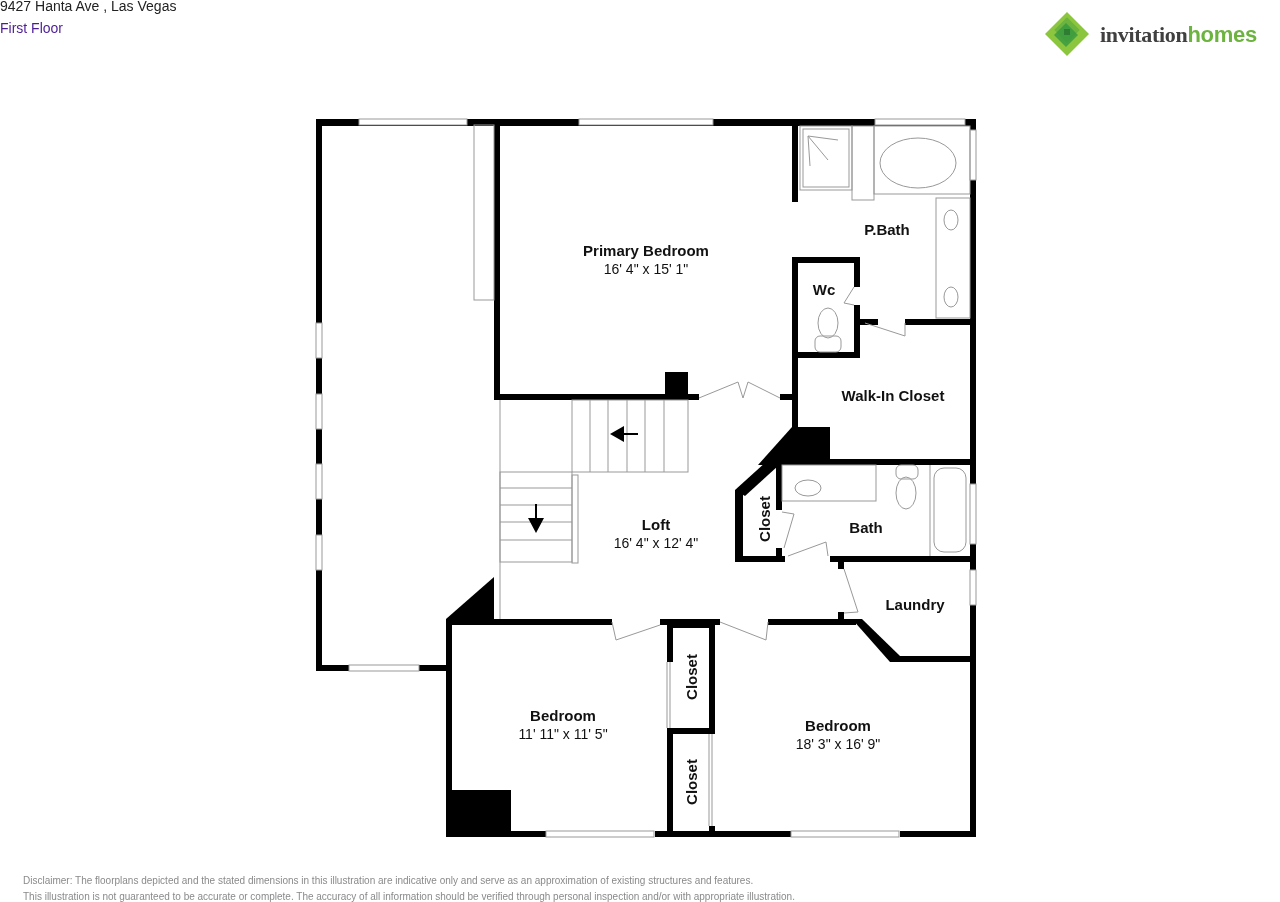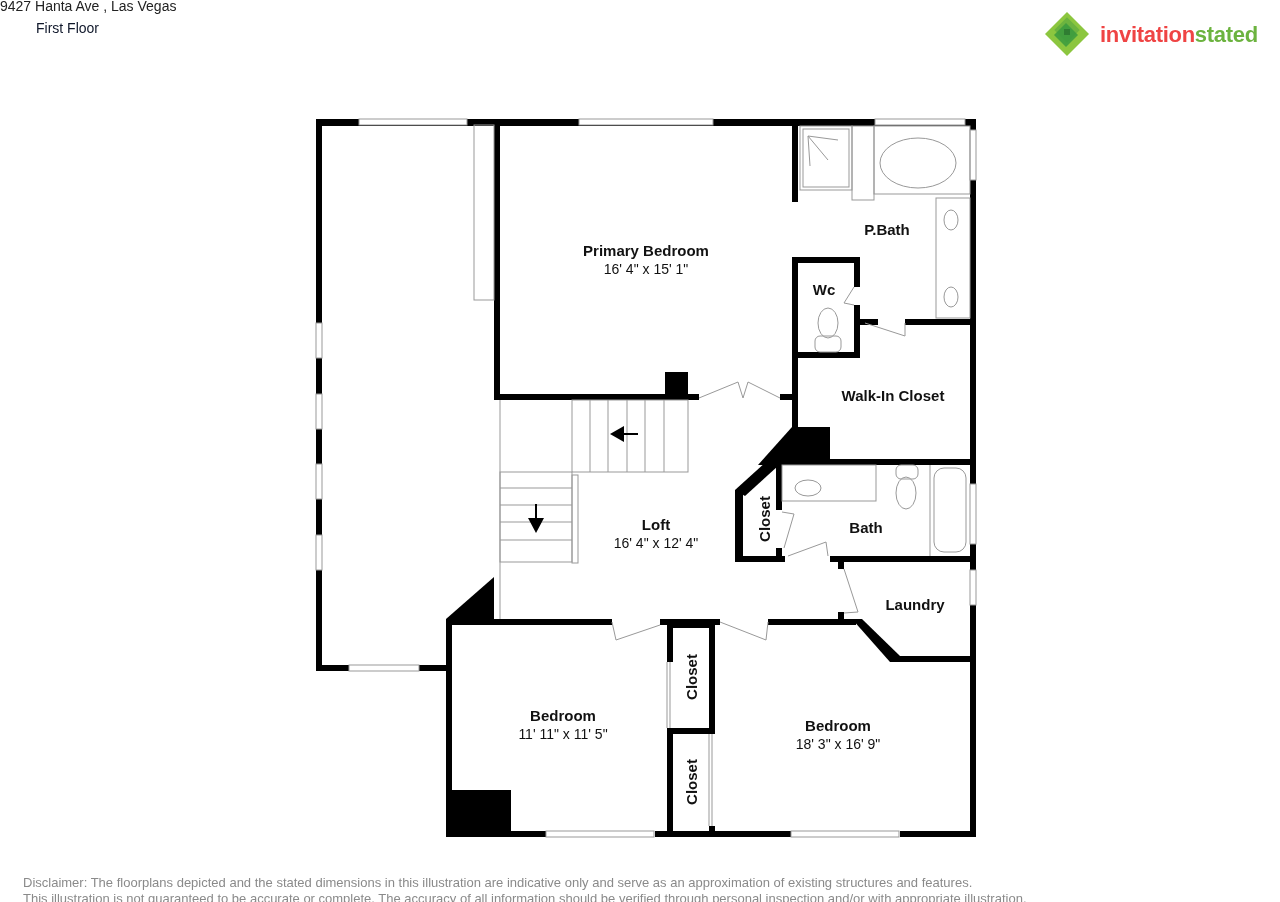--- a/index.html
+++ b/index.html
@@ -1,44 +1,44 @@
 <!DOCTYPE html>
 <html><head>
 <meta charset="utf-8">
 <style>
   html, body { margin: 0; padding: 0; background: #ffffff; }
   body { width: 1280px; height: 902px; position: relative; overflow: hidden; font-family: "Liberation Sans", sans-serif; color: #111; }
   .header-address { position: absolute; left: 0; top: -2px; font-size: 14px; color: #222; }
-  .header-floor { position: absolute; left: 0; top: 20px; font-size: 14px; color: #0f172a; padding-left: 36px; }
+  .header-floor { position: absolute; left: 0; top: 20px; font-size: 14px; color: #4c1d95; }
   .logo { position: absolute; left: 1044px; top: 11px; display: flex; align-items: center; }
   .logo-text { font-size: 22px; font-weight: bold; letter-spacing: -0.3px; margin-left: 10px; margin-top: 2px; }
-  .logo-text .a { color: #ef4444; }
+  .logo-text .a { color: #404040; font-family: Liberation Serif, serif; }
   .logo-text .b { color: #6cb33f; }
   .plan { position: absolute; left: 0; top: 0; }
   .room-label { font-family: "Liberation Sans", sans-serif; font-weight: bold; font-size: 15px; fill: #111; }
   .room-dim { font-family: "Liberation Sans", sans-serif; font-size: 14px; fill: #111; }
-  .disclaimer { position: absolute; left: 23px; font-size: 13px; color: #8a8a8a; }
+  .disclaimer { position: absolute; left: 23px; font-size: 10px; color: #8a8a8a; }
   .d1 { top: 875px; }
   .d2 { top: 891px; }
 </style>
 </head>
 <body>
 
 <div class="header-address">9427 Hanta Ave , Las Vegas</div>
 <div class="header-floor">First Floor</div>
 
 <div class="logo">
   <svg width="46" height="46" viewBox="0 0 46 46">
     <polygon points="23,1 45,23 23,45 1,23" fill="#8cc63f"></polygon>
     <polygon points="14,10 32,10 32,28 14,28" fill="#6cb33f" transform="rotate(45 23 19)"></polygon>
     <polygon points="10,24 22,12 34,24 22,36" fill="#3a9a3e" opacity="0.85"></polygon>
     <polygon points="20,18 26,18 26,24 20,24" fill="#2f7d32"></polygon>
   </svg>
   <div class="logo-text">
-    <span class="a">invitation</span><span class="b">stated</span>
+    <span class="a">invitation</span><span class="b">homes</span>
   </div>
 </div>
 
 <svg class="plan" width="1280" height="902" viewBox="0 0 1280 902">
   <g fill="#000">
 
     <rect x="316" y="119" width="660" height="7"></rect>
 
     <rect x="316" y="119" width="6" height="552"></rect>
 

